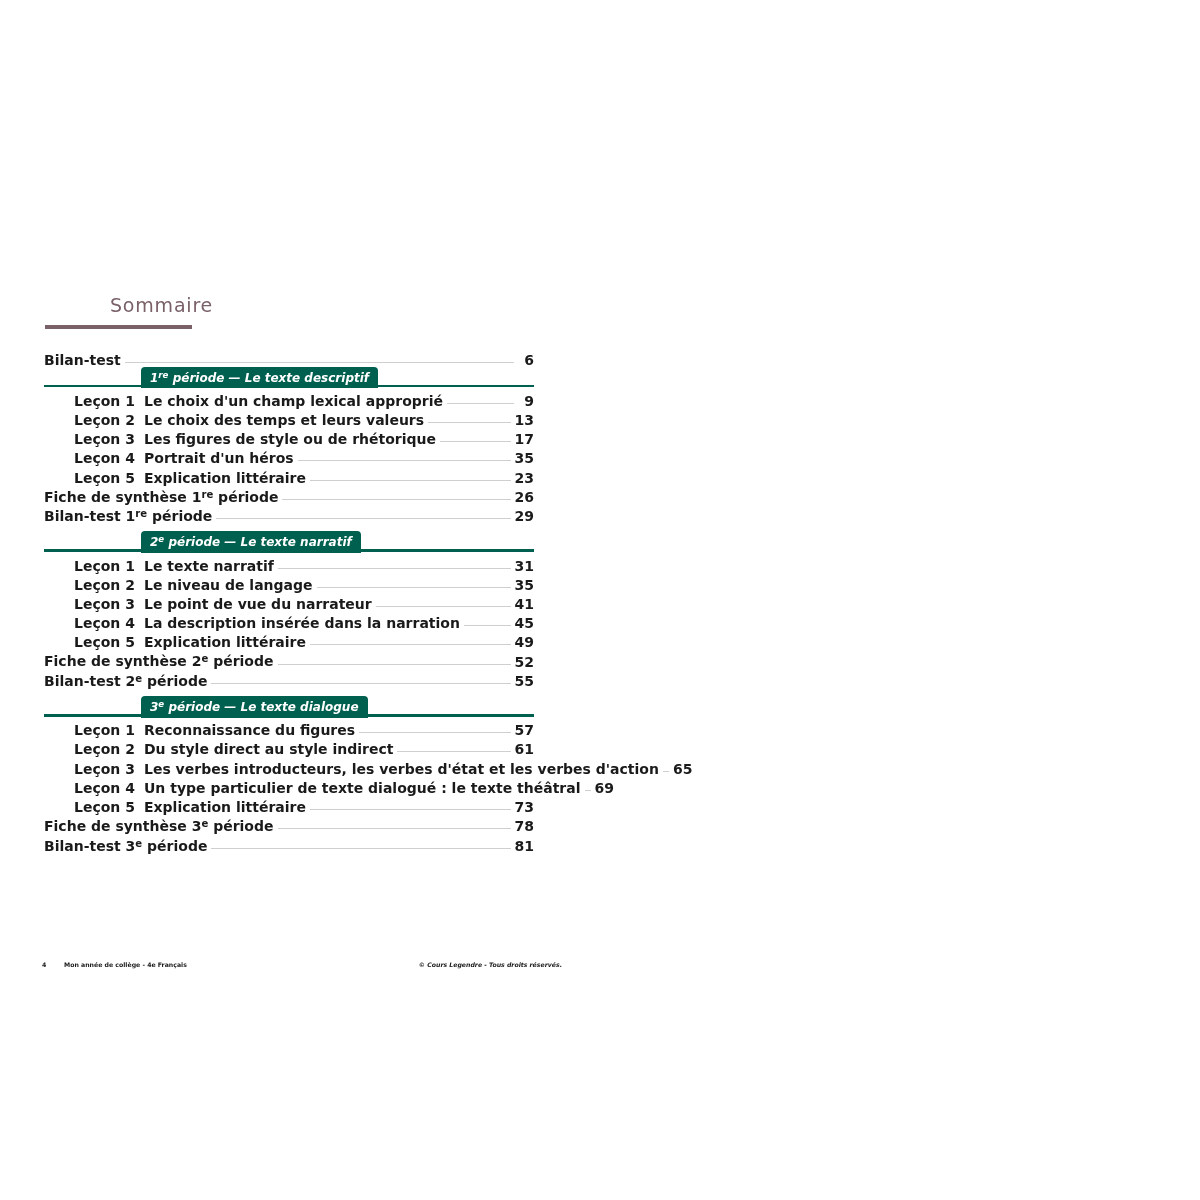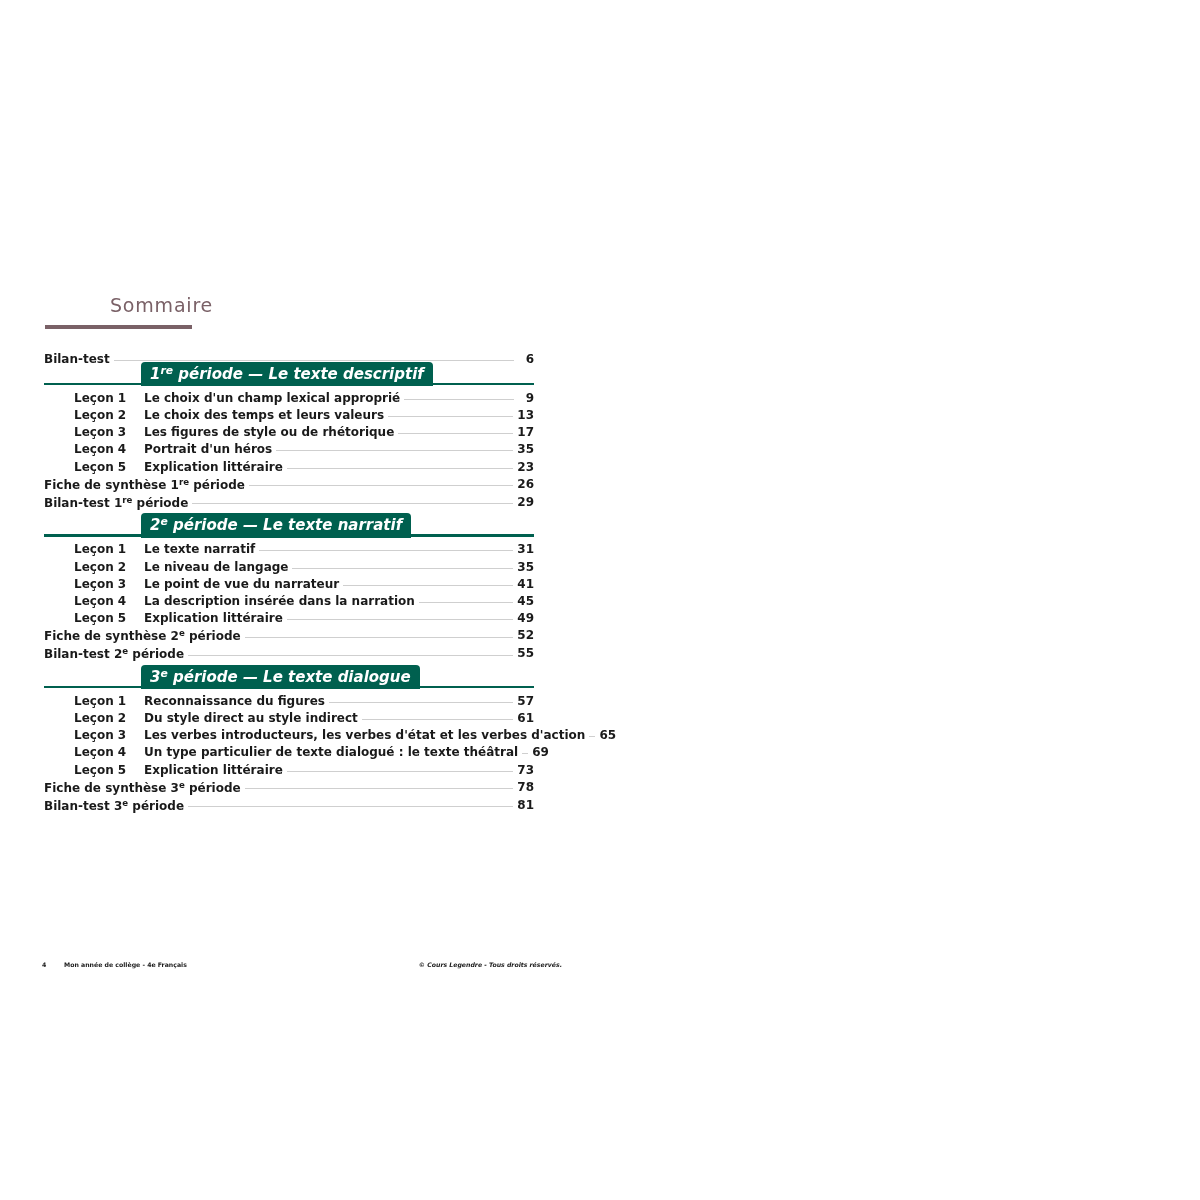--- a/index.html
+++ b/index.html
@@ -58,22 +58,22 @@
   
   .toc {
     position: absolute;
     box-sizing: border-box;
   }
   .toc-left  { left: 44px;  top: 318px; width: 490px; }
 
   
   .row {
     display: flex;
-    align-items: flex-start;
-    font-size: 12px;
+    align-items: center;
+    font-size: 14px;
     font-weight: bold;
     color: #1a1a1a;
     line-height: 1;
     padding: 2.6px 0 2.6px 0;
   }
   .row .col-key {
     flex: 0 0 auto;
     white-space: nowrap;
   }
   .row.lesson .col-key { width: 70px; }
@@ -119,21 +119,21 @@
     background: #00604f;
   }
   .sec-badge {
     position: absolute;
     left: 97px;
     bottom: 1px;
     background: #00604f;
     color: #ffffff;
     font-style: italic;
     font-weight: bold;
-    font-size: 15px;
+    font-size: 12px;
     line-height: 1;
     padding: 4px 9px 5px 9px;
     border-radius: 4px 4px 0 0;
     white-space: nowrap;
   }
 
   
   .footer {
     position: absolute;
     bottom: 262px;

